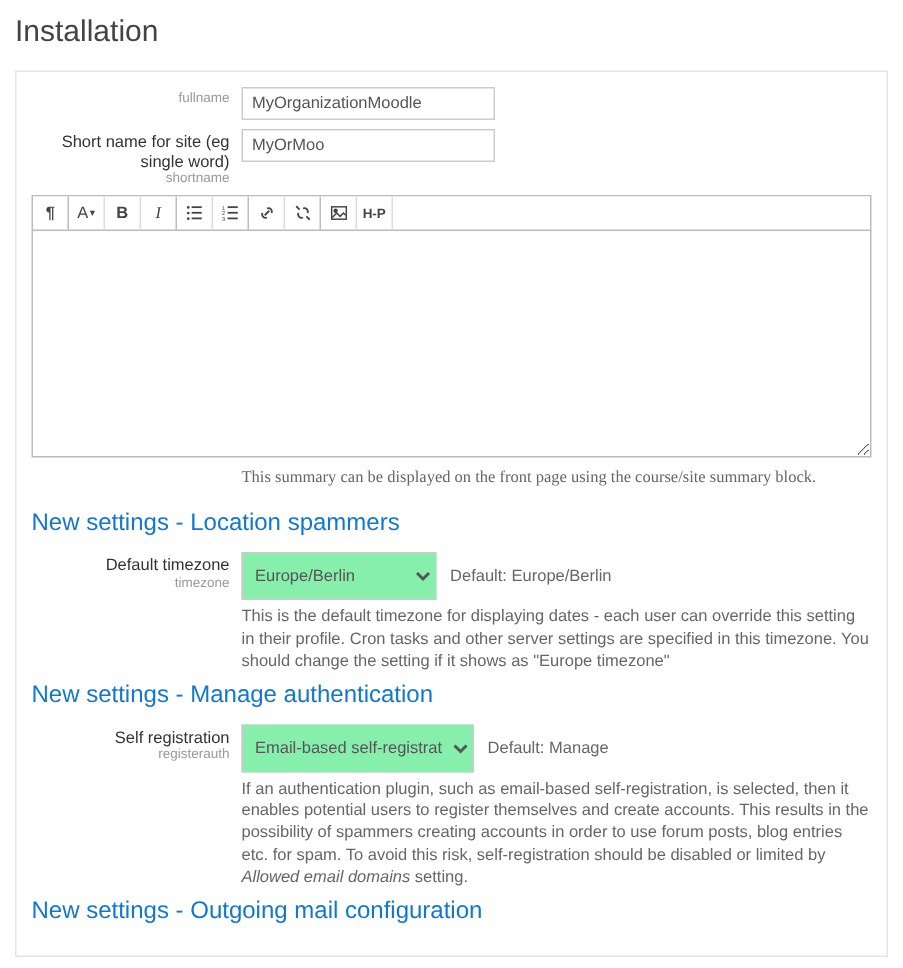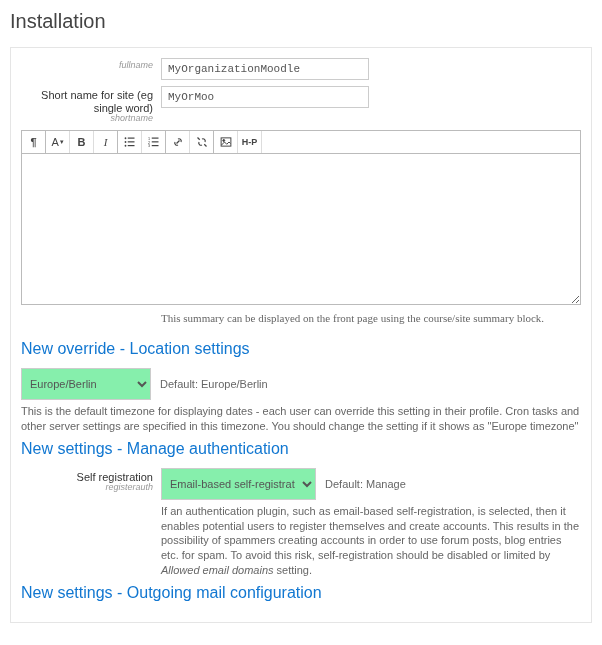--- a/index.html
+++ b/index.html
@@ -40,35 +40,34 @@
   }
   .label-main {
     font-size: 11px;
     color: #333;
     line-height: 1.15;
   }
   .label-sub {
     font-size: 9px;
     color: #999;
     line-height: 1.1;
-    font-style: italic;
   }
   .field-col {
     flex: 1;
     min-width: 0;
   }
   input[type=text] {
     height: 22px;
     border: 1px solid #ccc;
     padding: 2px 6px;
     font-size: 11px;
     color: #555;
     background:#fff;
   }
-  .w180 { width: 208px; font-family: Liberation Mono, monospace; }
+  .w180 { width: 169px; }
   select {
     height: 32px;
     border: 1px solid #ccc;
     padding: 2px 4px;
     font-size: 11px;
     color: #555;
     background: #86efac;
   }
   .inline-default {
     font-size: 11px;
@@ -232,23 +231,27 @@
           <textarea class="editor-area" style=""></textarea>
         </div>
       </div>
     </div>
   </div>
 
   <div class="row-indented help-text">This summary can be displayed on the front page using the course/site summary block.</div>
 
   <div class="spacer"></div>
 
-  <h2 class="section-heading">New override - Location settings</h2>
-
-  <div class="form-row">
+  <h2 class="section-heading">New settings - Location spammers</h2>
+
+  <div class="form-row">
+    <div class="label-col">
+      <div class="label-main">Default timezone</div>
+      <div class="label-sub">timezone</div>
+    </div>
     <div class="field-col">
       <select style="width:130px;">
         <option>Europe/Berlin</option>
       </select>
       <span class="inline-default">Default: Europe/Berlin</span>
       <div class="help-text">This is the default timezone for displaying dates - each user can override this setting in their profile. Cron tasks and other server settings are specified in this timezone. You should change the setting if it shows as "Europe timezone"</div>
     </div>
   </div>
 
   <h2 class="section-heading">New settings - Manage authentication</h2>

